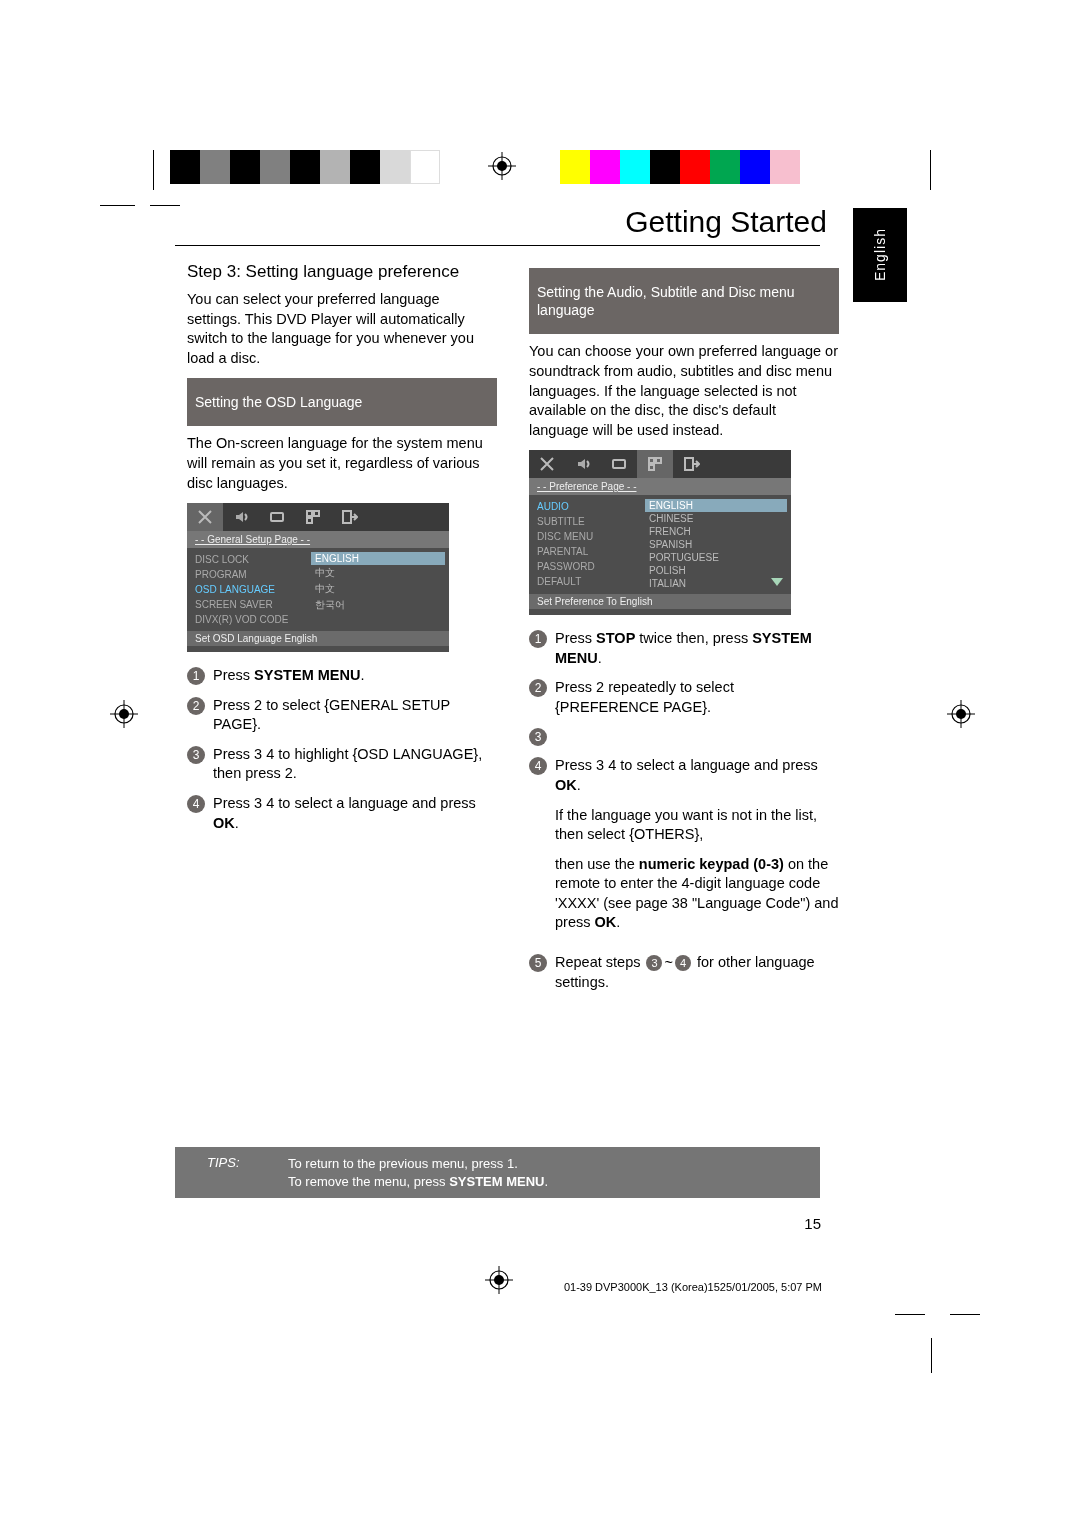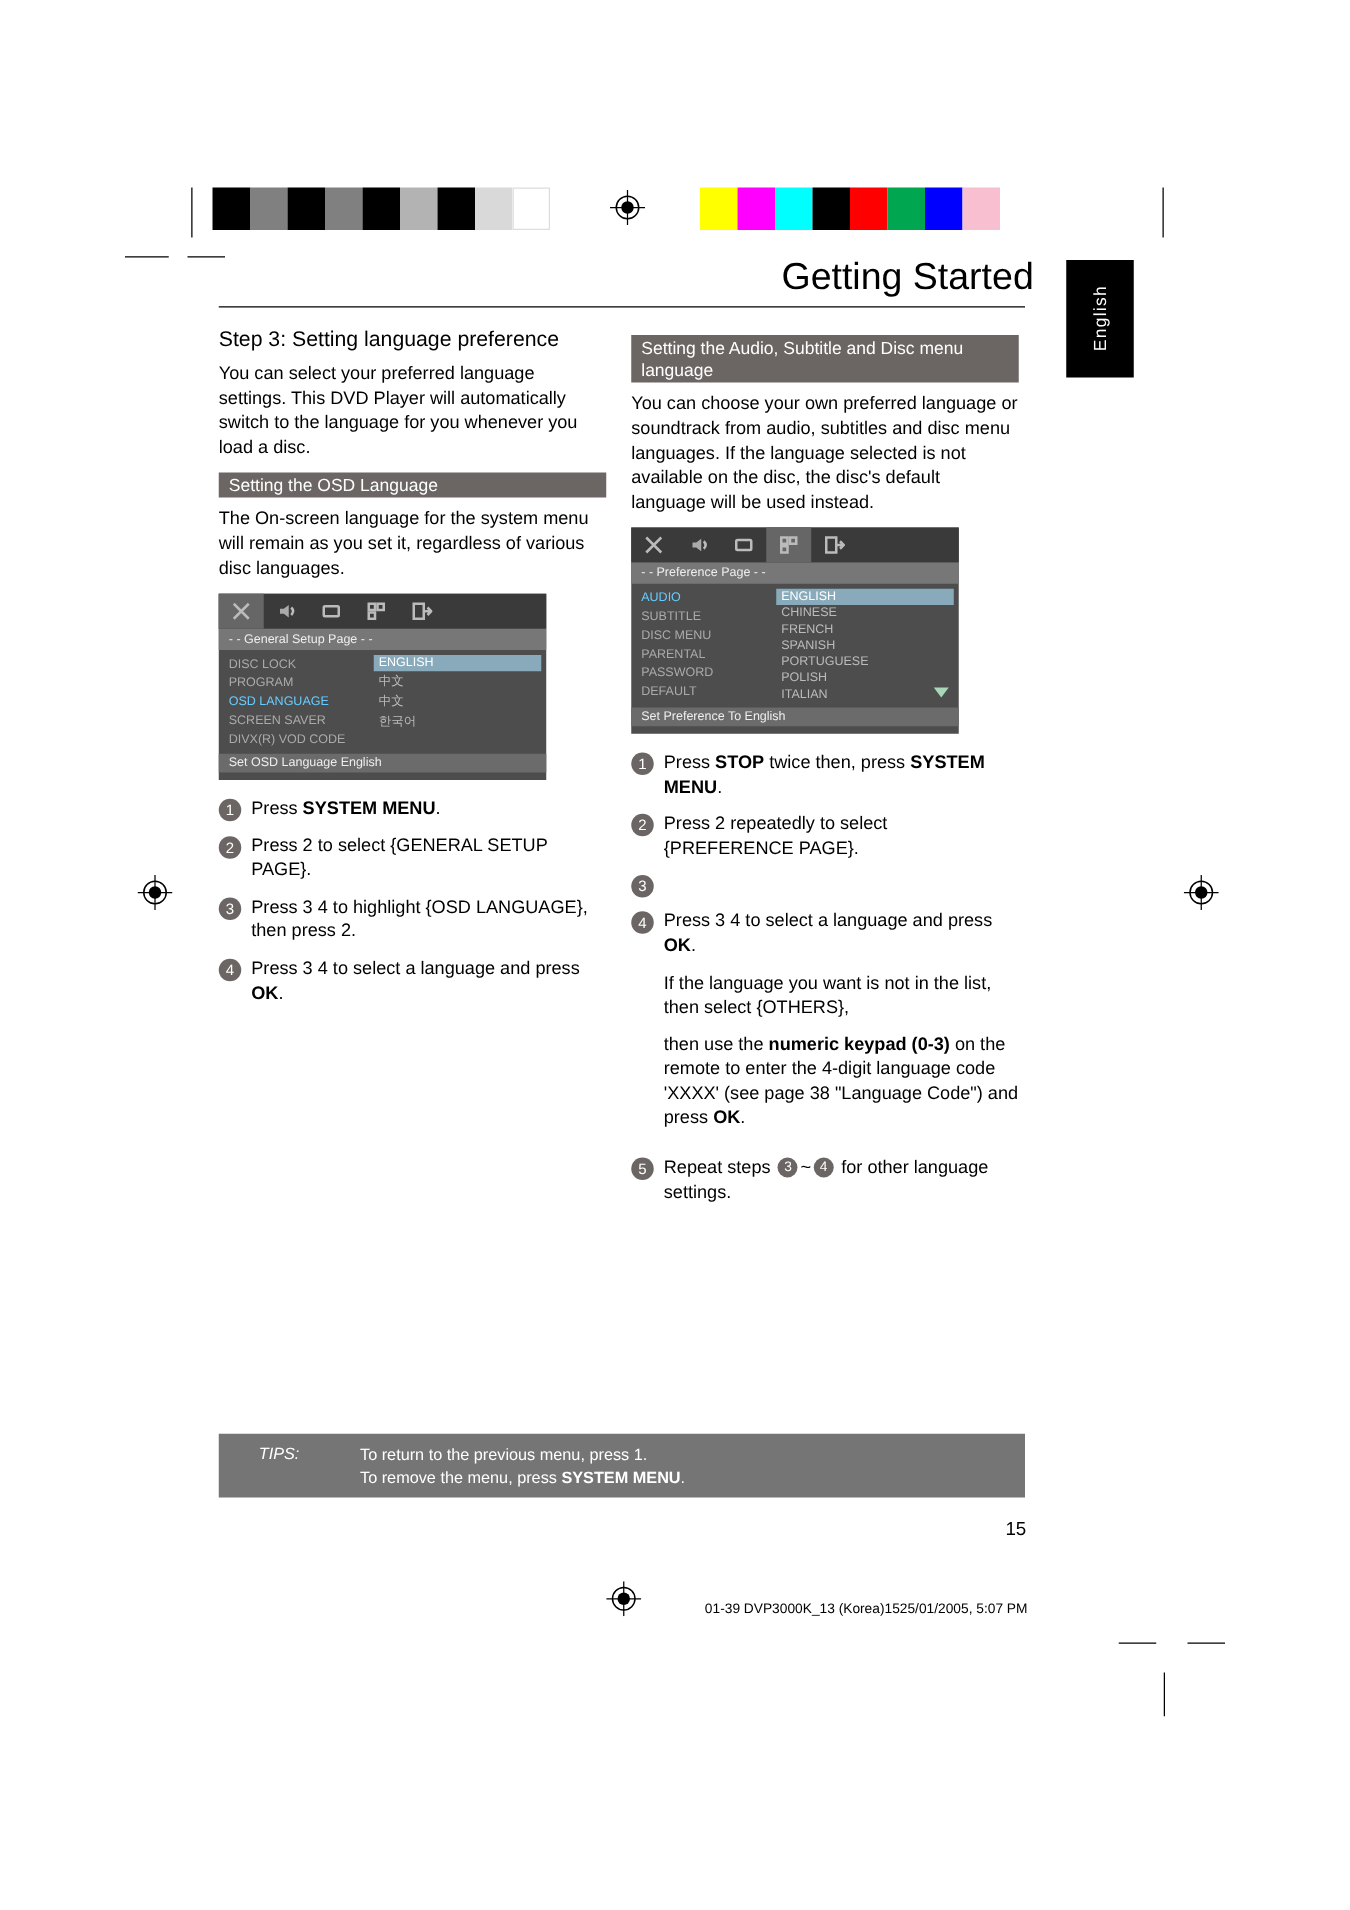--- a/index.html
+++ b/index.html
@@ -45,28 +45,28 @@
     text-align: right;
     margin: 0 0 6px 0;
     padding-right: 80px;
   }
   .title-rule {
     border: none;
     border-top: 1.2px solid #000;
     margin: 0 0 16px 0;
     width: 645px;
   }
-  .columns { display: flex; gap: 20px; }
+  .columns { display: flex; gap: 32px; margin-left: 12px; }
   .col { width: 310px; }
   h2 { font-size: 17px; font-weight: normal; margin: 0 0 8px 0; }
   p { margin: 0 0 10px 0; line-height: 1.35; font-size: 14.5px; }
   .bar-heading {
     background: #6b6664;
     color: #fff;
-    padding: 1px 8px;
+    padding: 15px 8px;
     font-size: 14px;
     margin: 6px 0 8px 0;
     line-height: 1.3;
   }
   
   .english-tab {
     position: absolute;
     top: 3px; right: 0;
     background: #000; color:#fff;
     width: 54px; height: 94px;
@@ -83,21 +83,21 @@
     width: 262px;
     padding: 0 0 6px 0;
     margin: 10px 0 14px 0;
     font-size: 11px;
     color:#ccc;
   }
   .menu-tabs { display:flex; background:#3a3a3a; height:28px; }
   .menu-tabs .tab { width: 36px; height:28px; display:flex; align-items:center; justify-content:center; color:#aaa; }
   .menu-tabs .tab.active { background:#666; }
   .menu-tabs svg { stroke:#bbb; fill:none; stroke-width:2; }
-  .menu-title { background:#777; color:#eee; padding:3px 8px; font-size:10px; }
+  .menu-title { background:#777; color:#eee; padding:3px 8px; font-size:10px;text-decoration:underline; }
   .menu-body { display:flex; }
   .menu-left { width: 120px; padding: 4px 0 2px 8px; font-size:10px; color:#aaa; }
   .menu-left div { padding: 2px 0; }
   .menu-left .sel { color:#6cf; }
   .menu-right { flex:1; padding:4px 4px 2px 4px; font-size:10px; color:#bbb; }
   .menu-right .hilite { background:#8ab; color:#fff; padding:1px 4px; display:flex; justify-content:space-between; }
   .menu-right div { padding:1px 4px; }
   .menu-footer { background:#6b6b6b; color:#eee; font-size:10px; padding:2px 8px; margin-top:2px; }
   .menu2 .menu-left { width:112px; }
   .tri-indicator { display:inline-block; border-left:6px solid transparent; border-right:6px solid transparent; border-top:8px solid #a7d6b8; margin-left:4px; vertical-align:middle; }

